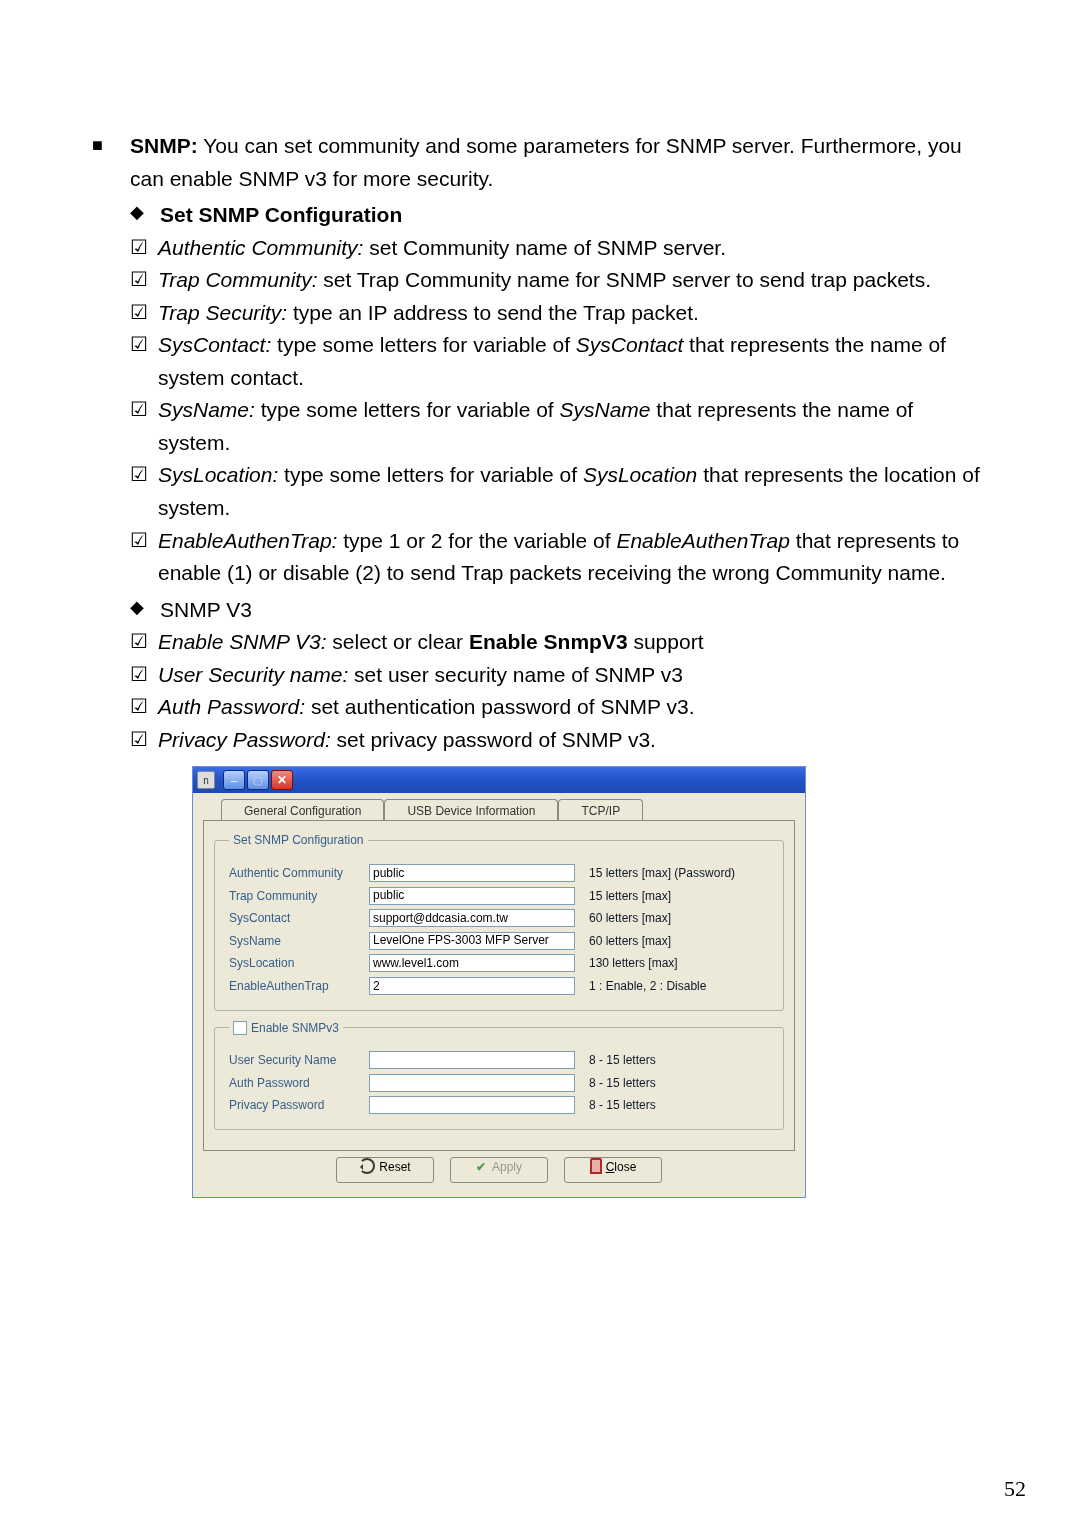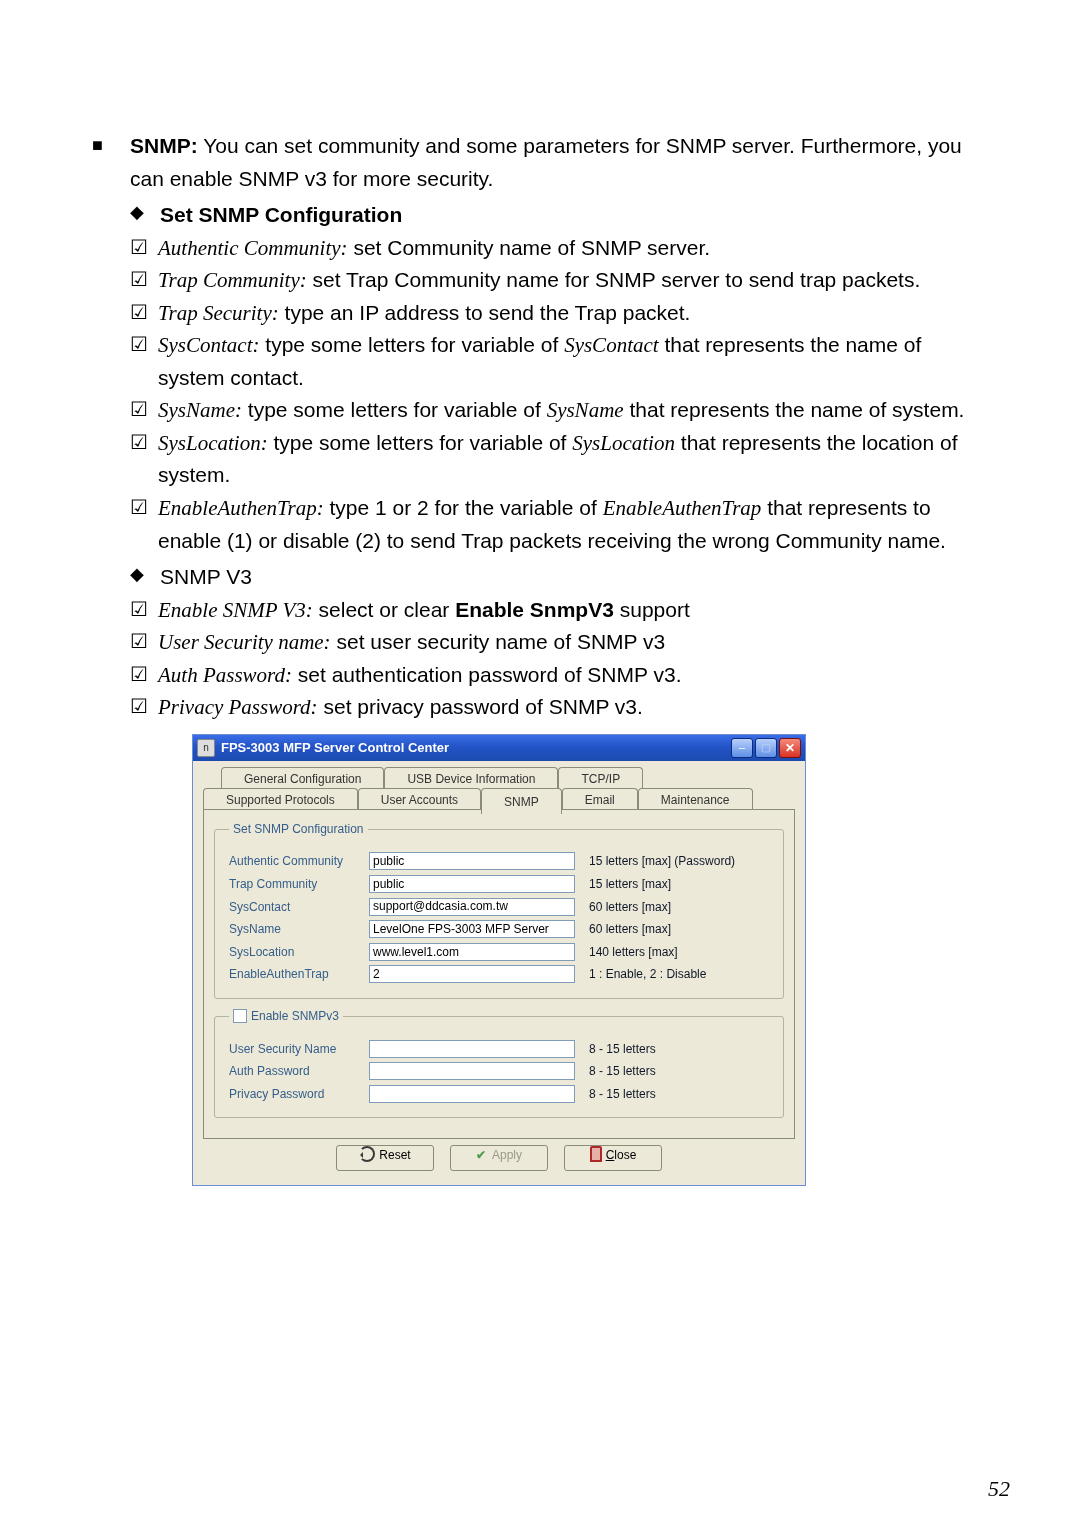--- a/index.html
+++ b/index.html
@@ -21,34 +21,33 @@
     display: flex;
   }
   .bullet-sym {
     width: 38px;
     flex: 0 0 38px;
     text-align: left;
     font-size: 18px;
     padding-top:2px;
   }
   .bold { font-weight: bold; }
-  .italic { font-style: italic; font-family: Liberation Serif, serif; }
+  .italic { font-style: italic; }
   .indent1 { margin-left: 38px; }
   .diamond-row { display:flex; margin-top:4px;}
   .diamond-sym { width:30px; flex:0 0 30px; font-size:18px;}
   .chk-row { display:flex; }
   .chk-sym { width:28px; flex:0 0 28px; font-size:20px;}
   .chk-text { flex:1; } 
   .pagenum {
     position: absolute;
-    right: 70px;
+    right: 54px;
     bottom: 26px;
     font-family: "Times New Roman", Times, serif;
     font-size: 22px;
-    font-style: italic;
   }
   
   .dialog {
     width: 612px;
     margin: 10px 0 0 100px;
     border: 1px solid #6c8cd5;
     background: #ece9d8;
     font-family: Tahoma, Verdana, sans-serif;
     font-size: 12px;
     color: #000;
@@ -283,41 +282,33 @@
       <div class="chk-sym">☑</div>
       <div class="chk-text">
         <span class="italic">Privacy Password:</span><span> set privacy password of SNMP v3.</span>
       </div>
     </div>
   </div>
 
   <div class="dialog">
     <div class="titlebar">
       <span class="app-icon">n</span>
-      <span class="titlebar-text">FPS-3003 MFP Server Control Center</span>
       <span class="win-btn">–</span>
       <span class="win-btn" style="color:#ccd7f0">▢</span>
       <span class="win-close">✕</span>
     </div>
 
     <div class="tabs-area">
 
       <div class="tabstrip" style="padding-left:18px;">
         <div class="tab">General Configuration</div>
         <div class="tab">USB Device Information</div>
         <div class="tab">TCP/IP</div>
       </div>
 
-      <div class="tabstrip" style="margin-top:-1px;">
-        <div class="tab">Supported Protocols</div>
-        <div class="tab">User Accounts</div>
-        <div class="tab sel">SNMP</div>
-        <div class="tab">Email</div>
-        <div class="tab">Maintenance</div>
-      </div>
 
       <div class="tab-panel">
 
         <fieldset>
           <legend>Set SNMP Configuration</legend>
 
           <div class="fld">
             <div class="fld-label">Authentic Community</div>
             <div class="fld-input">public</div>
             <div class="fld-hint">15 letters [max] (Password)</div>
@@ -338,21 +329,21 @@
 
           <div class="fld">
             <div class="fld-label">SysName</div>
             <div class="fld-input">LevelOne FPS-3003 MFP Server</div>
             <div class="fld-hint">60 letters [max]</div>
           </div>
 
           <div class="fld">
             <div class="fld-label">SysLocation</div>
             <div class="fld-input">www.level1.com</div>
-            <div class="fld-hint">140 letters [max]</div>
+            <div class="fld-hint">130 letters [max]</div>
           </div>
 
           <div class="fld">
             <div class="fld-label">EnableAuthenTrap</div>
             <div class="fld-input">2</div>
             <div class="fld-hint">1 : Enable, 2 : Disable</div>
           </div>
         </fieldset>
 
         <fieldset>

